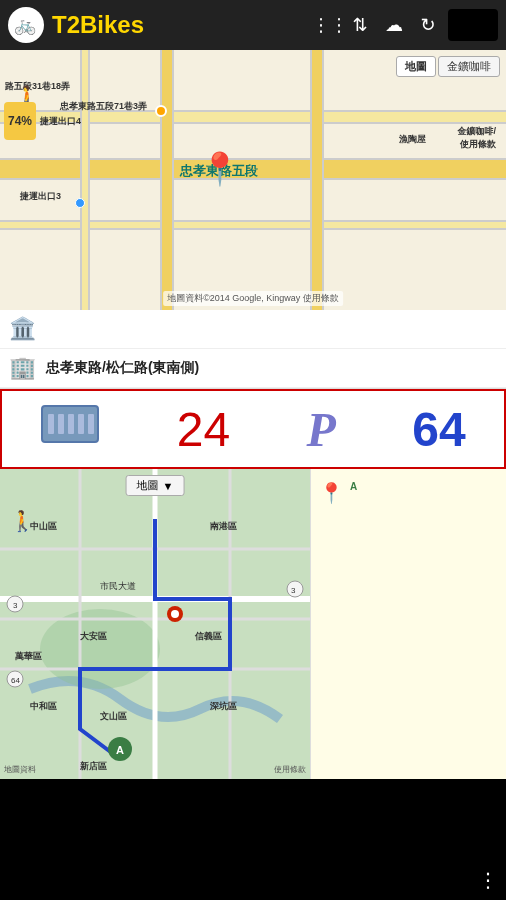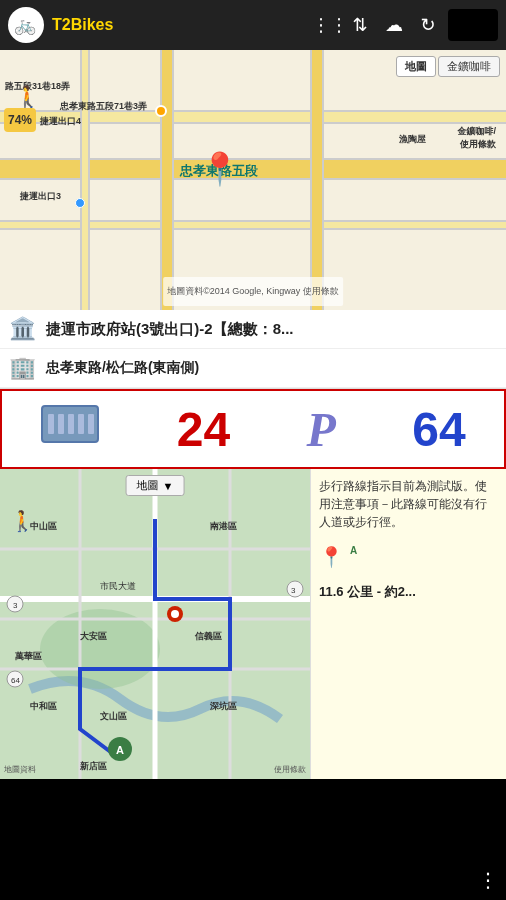--- a/index.html
+++ b/index.html
@@ -26,21 +26,21 @@
       height: 36px;
       background: #fff;
       border-radius: 50%;
       display: flex;
       align-items: center;
       justify-content: center;
       font-size: 18px;
     }
     #header .app-title {
       color: #FFD700;
-      font-size: 16px;
+      font-size: 24px;
       font-weight: bold;
       flex: 1;
     }
     #header .toolbar {
       display: flex;
       gap: 6px;
       align-items: center;
     }
     #header .toolbar-icon {
       color: #fff;
@@ -117,25 +117,25 @@
     .person-icon {
       position: absolute;
       top: 35px;
       left: 14px;
       color: #e8730a;
       font-size: 22px;
     }
     
     .progress-badge {
       position: absolute;
-      top: 58px;
+      top: 52px;
       left: 4px;
       background: #f5c842;
       border-radius: 4px;
-      padding: 5px 4px;
+      padding: 12px 4px;
       font-size: 12px;
       font-weight: bold;
       color: #333;
     }
     
     .map-pin {
       position: absolute;
       top: 100px;
       left: 220px;
       font-size: 32px;
@@ -144,21 +144,21 @@
     }
     
     .map-copyright {
       position: absolute;
       bottom: 4px;
       left: 50%;
       transform: translateX(-50%);
       font-size: 9px;
       color: #555;
       background: rgba(255,255,255,0.7);
-      padding: 8px 4px;
+      padding: 1px 4px;
       border-radius: 2px;
       white-space: nowrap;
     }
 
     
     #station-info {
       background: #fff;
       border-bottom: 1px solid #ddd;
     }
     .station-row {
@@ -184,21 +184,21 @@
       background: #fff;
       border: 2px solid #c00;
       margin: 0;
       height: 80px;
       display: flex;
       align-items: center;
       justify-content: space-around;
     }
     .count-available {
       font-size: 48px;
-      font-weight: bold;
+      font-weight: normal;
       color: #cc0000;
     }
     .parking-icon {
       font-size: 48px;
       font-weight: bold;
       color: #7777cc;
       font-style: italic;
       font-family: 'Times New Roman', serif;
     }
     .count-parking {
@@ -366,21 +366,20 @@
       <button class="map-btn">金鑛咖啡</button>
     </div>
 
     <div class="map-copyright">地圖資料©2014 Google, Kingway   使用條款</div>
   </div>
 </div>
 
 <div id="station-info">
   <div class="station-row">
     <span class="station-icon">🏛️</span>
-    <span class="station-name">捷運市政府站(3號出口)-2【總數：8...</span>
   </div>
   <div class="station-row">
     <span class="station-icon">🏢</span>
     <span class="station-name" style="font-size:14px;">忠孝東路/松仁路(東南側)</span>
   </div>
 </div>
 
 <div id="bike-count">
   <div style="font-size:42px;color:#6699bb;">
     
@@ -450,24 +449,22 @@
       </div>
 
       <div class="map-bottom-person">🚶</div>
 
       <div class="map-copyright-bottom">地圖資料</div>
       <div class="map-terms-bottom">使用條款</div>
     </div>
   </div>
 
   <div id="info-panel">
-    <p class="walking-notice">步行路線指示目前為測試版。使用注意事項－此路線可能沒有行人道或步行徑。</p>
     <div class="address-box">
       <span class="map-pin-small">📍</span>
       <div>
         <div style="font-size:10px;font-weight:bold;color:#3a7d44;">A</div>
       </div>
     </div>
-    <div class="distance-label">11.6 公里 - 約2...</div>
   </div>
 </div>
 
 <div id="more-dots">⋮</div>
 
 </body></html>

